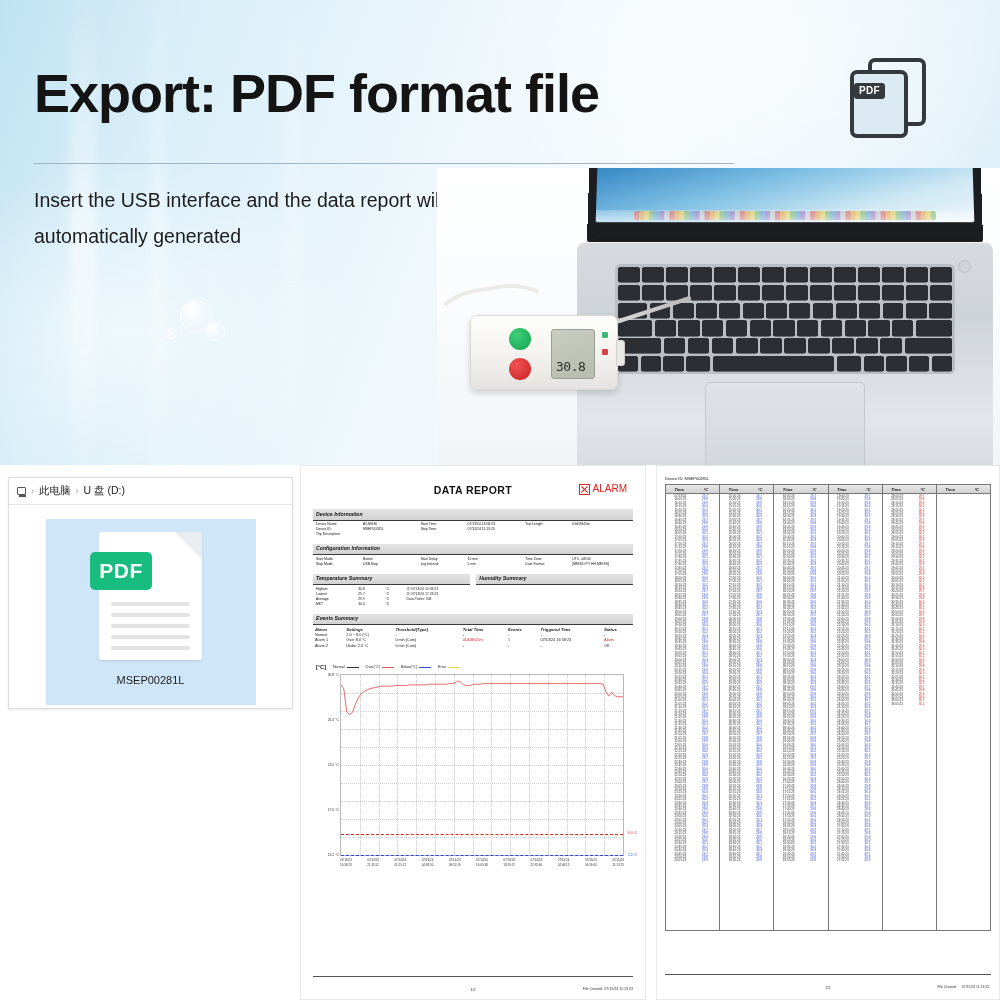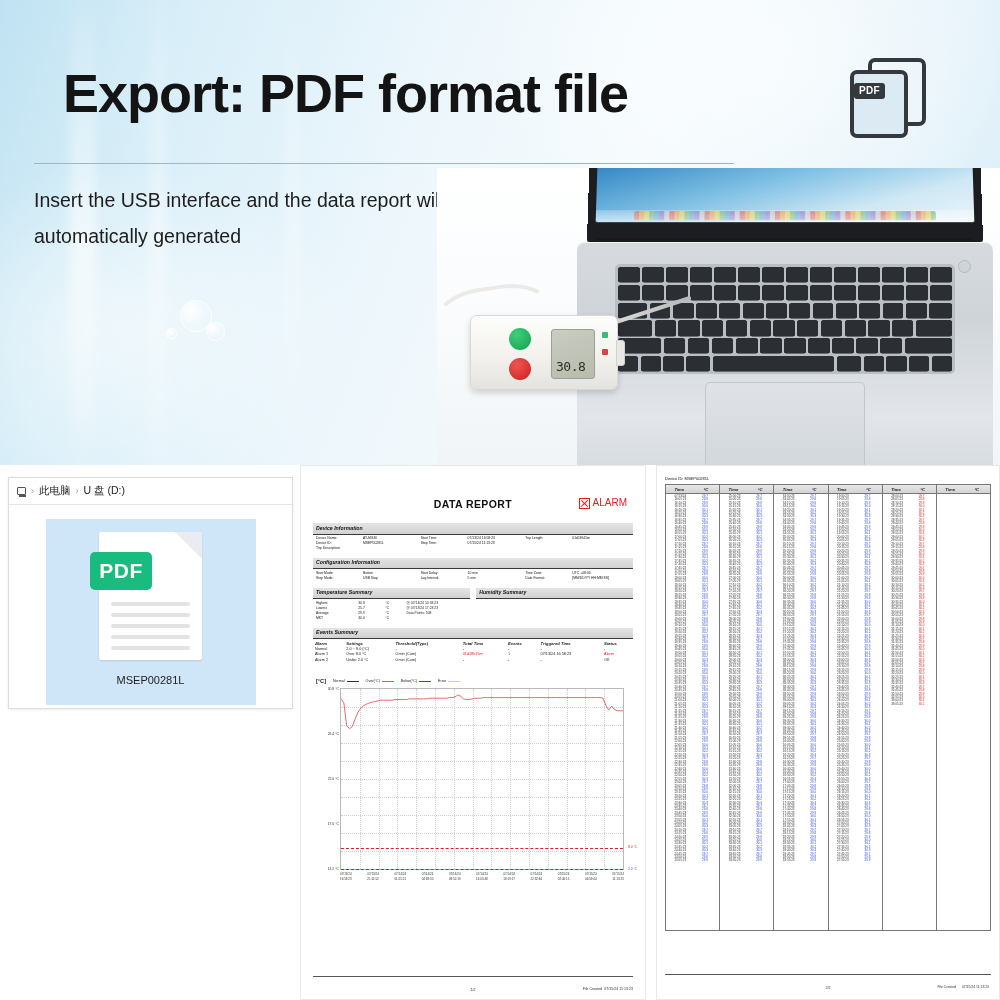--- a/index.html
+++ b/index.html
@@ -28,21 +28,20 @@
     position: absolute; border-radius: 50%;
     background: radial-gradient(circle at 32% 28%, rgba(255,255,255,.92), rgba(255,255,255,.18) 55%, rgba(255,255,255,.05) 75%);
     border: 1px solid rgba(255,255,255,.75);
   }
 
   .hero-title {
     position: absolute; left: 34px; top: 62px;
     font-size: 54px; font-weight: bold; color: #141414;
     letter-spacing: -1px; white-space: nowrap;
     font-family: "Liberation Sans", sans-serif;
-    margin-left: 29px;
   }
   .hero-rule {
     position: absolute; left: 34px; top: 163px; width: 700px; height: 1px;
     background: #9fb6c2;
   }
   .hero-sub {
     position: absolute; left: 34px; top: 182px; width: 470px;
     font-size: 19.5px; color: #1d1d1d; line-height: 36px;
   }
 
@@ -207,21 +206,21 @@
   .doc .lines { position: absolute; left: 12px; right: 12px; top: 70px; }
   .doc .ln { height: 4px; background: #e3e3e3; border-radius: 2px; margin-bottom: 7px; }
   .tile-label { margin-top: 14px; font-size: 11px; color: #222; }
 
   
   .report {
     position: absolute; left: 300px; top: 0; width: 346px; height: 535px;
     background: #fff; border: 1px solid #e8e8e8; overflow: hidden;
     font-size: 3.4px; color: #222; line-height: 1.45;
   }
-  .rp-inner { padding: 28px 12px 0 12px; position: relative; height: 100%; }
+  .rp-inner { padding: 14px 12px 0 12px; position: relative; height: 100%; }
   .rp-head { display: flex; align-items: center; justify-content: center; position: relative; height: 22px; }
   .rp-title { font-size: 10.5px; font-weight: bold; letter-spacing: .4px; color: #111; }
   .rp-alarm { position: absolute; right: 6px; top: 2px; display: flex; align-items: center; gap: 3px; }
   .alarm-box {
     width: 11px; height: 11px; border: 1.3px solid #e02020; position: relative;
   }
   .alarm-box::before, .alarm-box::after {
     content: ""; position: absolute; left: 0.5px; top: 4px; width: 9px; height: 1.3px; background: #e02020;
   }
   .alarm-box::before { transform: rotate(45deg); }

